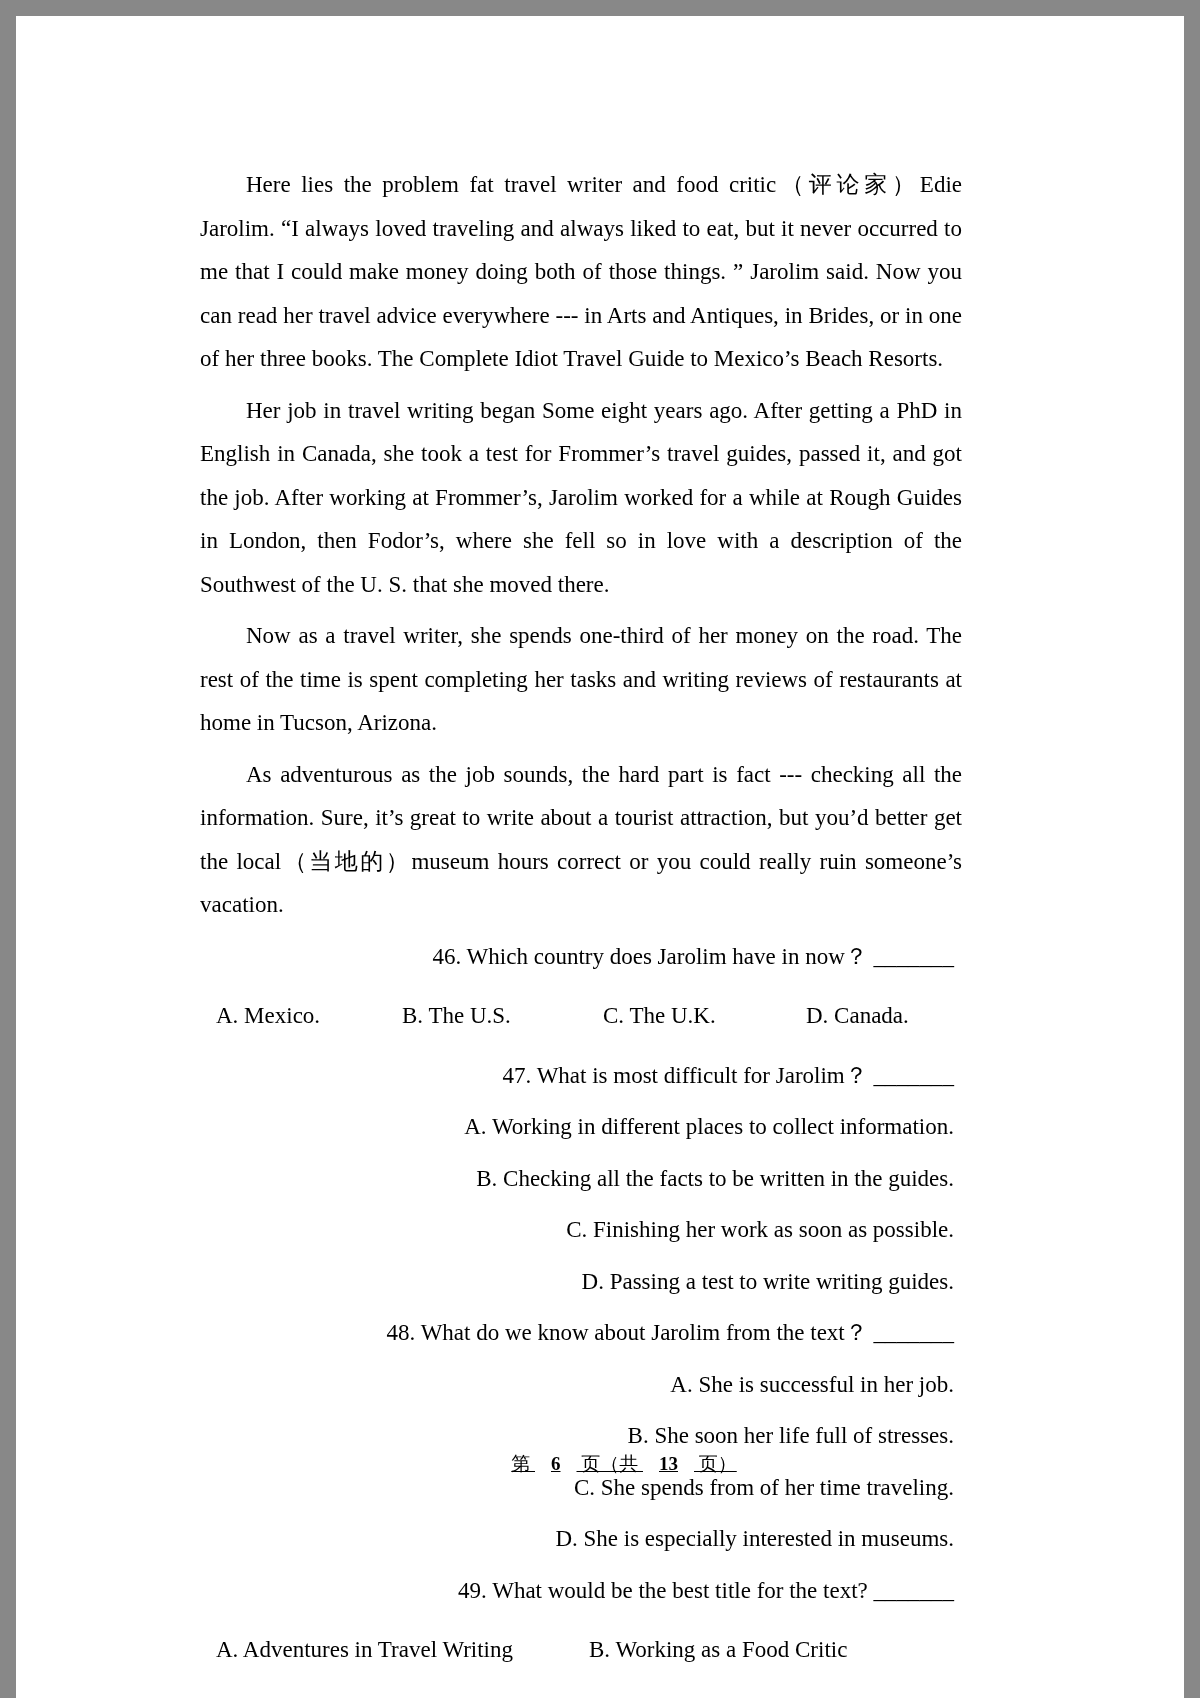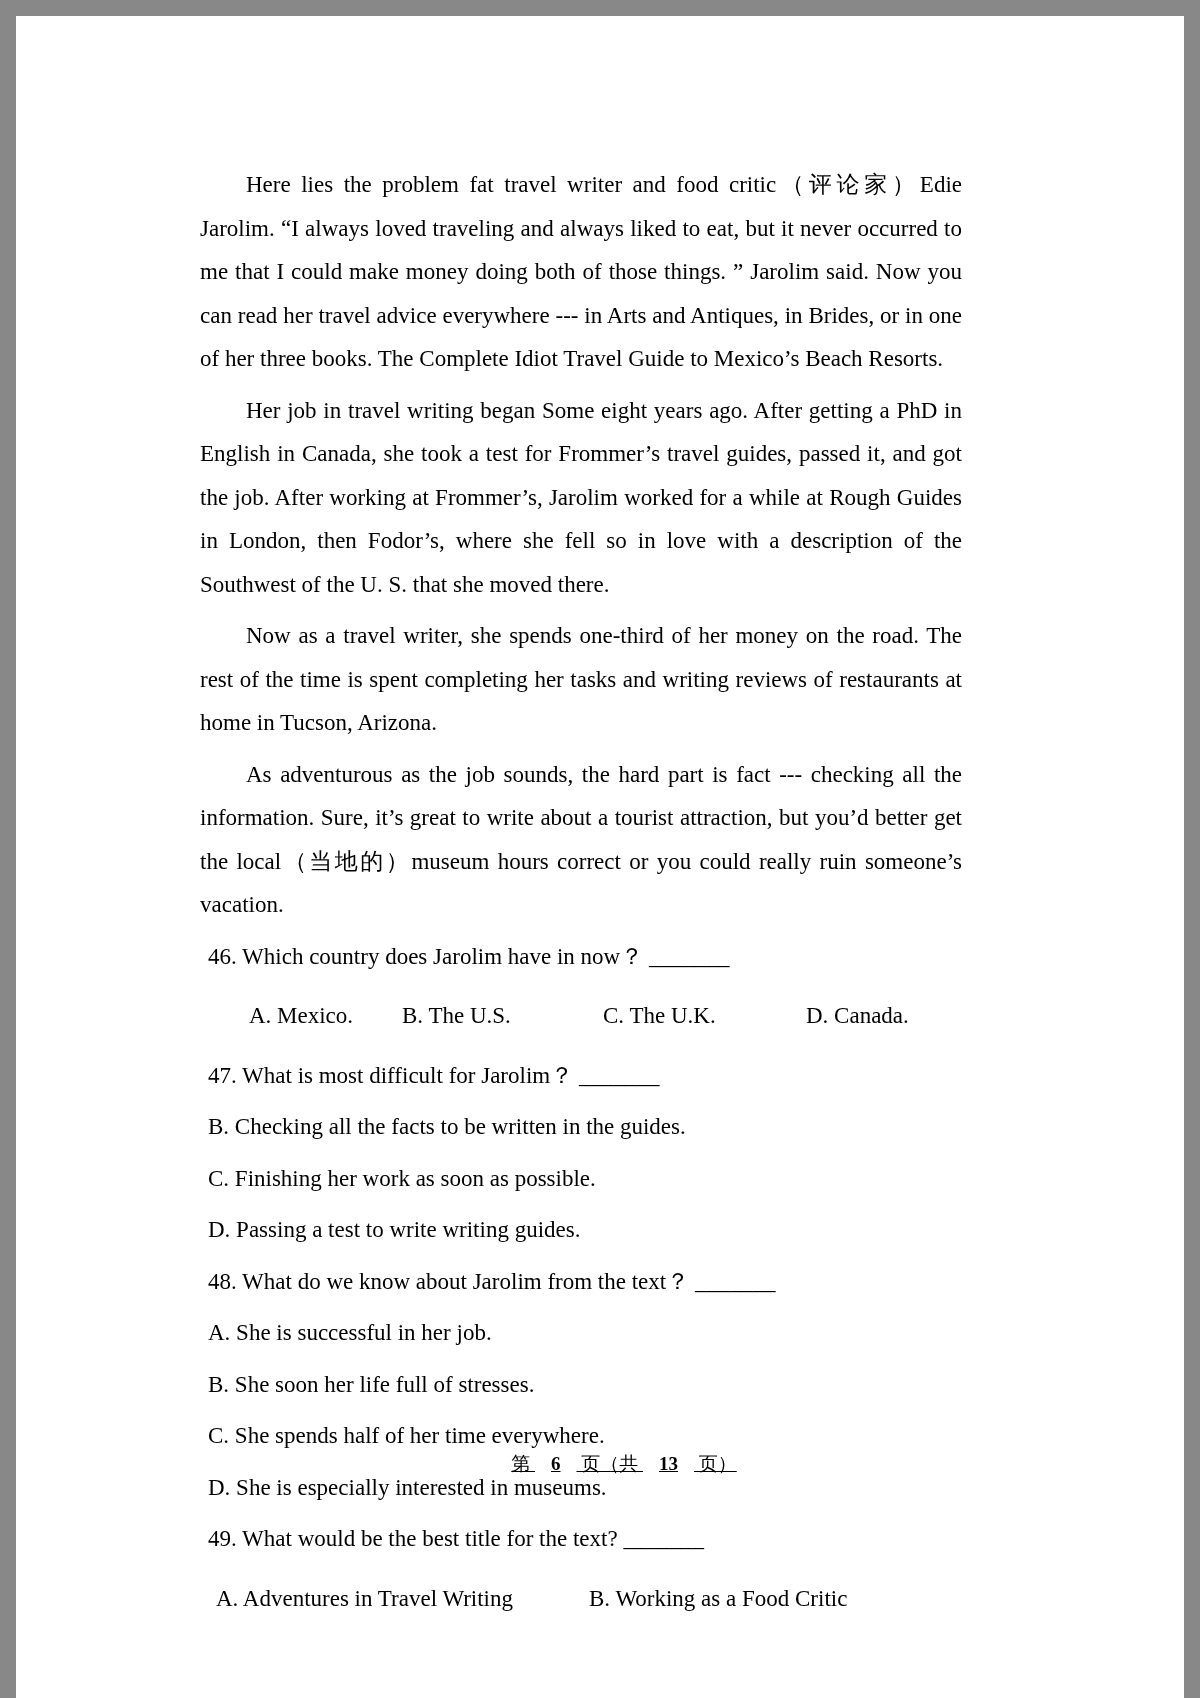--- a/index.html
+++ b/index.html
@@ -20,27 +20,27 @@
     top: 131px;
     width: 778px;
     font-size: 23px;
     line-height: 43.5px;
   }
   .para {
     text-align: justify;
     text-indent: 46px;
   }
   .stem {
-    text-align: left;
+    text-align: right;
   }
   .optline {
     white-space: nowrap;
   }
   .opt { display: inline-block; }
-  .w170 { width: 170px; text-align: center; }
+  .w170 { width: 170px; }
   .w185 { width: 185px; }
   .w187 { width: 187px; }
   .w357 { width: 357px; }
   .footer {
     position: absolute;
     left: 0;
     top: 1426px;
     width: 100%;
     text-align: center;
     font-size: 19px;
@@ -62,30 +62,31 @@
 
     <div>
       <p class="stem">46. Which country does Jarolim have in now？ _______</p>
       <p class="optline">
         <span class="opt w170">A. Mexico.</span><span class="opt w185">B. The U.S.</span><span class="opt w187">C. The U.K.</span><span class="opt">D. Canada.</span>
       </p>
     </div>
 
     <div>
       <p class="stem">47. What is most difficult for Jarolim？ _______</p>
+      <p class="stem">A. Working in different places to collect information.</p>
       <p class="stem">B. Checking all the facts to be written in the guides.</p>
       <p class="stem">C. Finishing her work as soon as possible.</p>
       <p class="stem">D. Passing a test to write writing guides.</p>
     </div>
 
     <div>
       <p class="stem">48. What do we know about Jarolim from the text？ _______</p>
       <p class="stem">A. She is successful in her job.</p>
       <p class="stem">B. She soon her life full of stresses.</p>
-      <p class="stem">C. She spends half of her time everywhere.</p>
+      <p class="stem">C. She spends from of her time traveling.</p>
       <p class="stem">D. She is especially interested in museums.</p>
     </div>
 
     <div>
       <p class="stem">49. What would be the best title for the text? _______</p>
       <p class="optline">
         <span class="opt w357">A. Adventures in Travel Writing</span><span class="opt">B. Working as a Food Critic</span>
       </p>
     </div>
 

